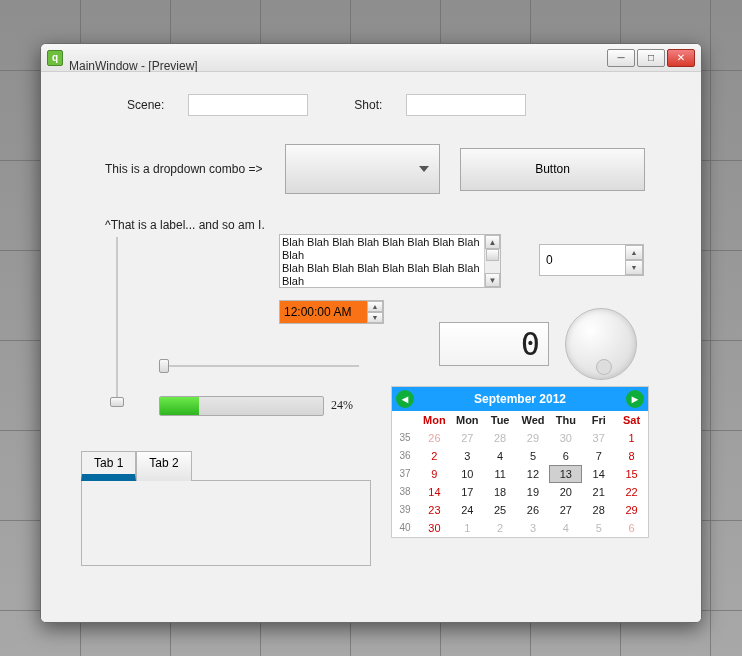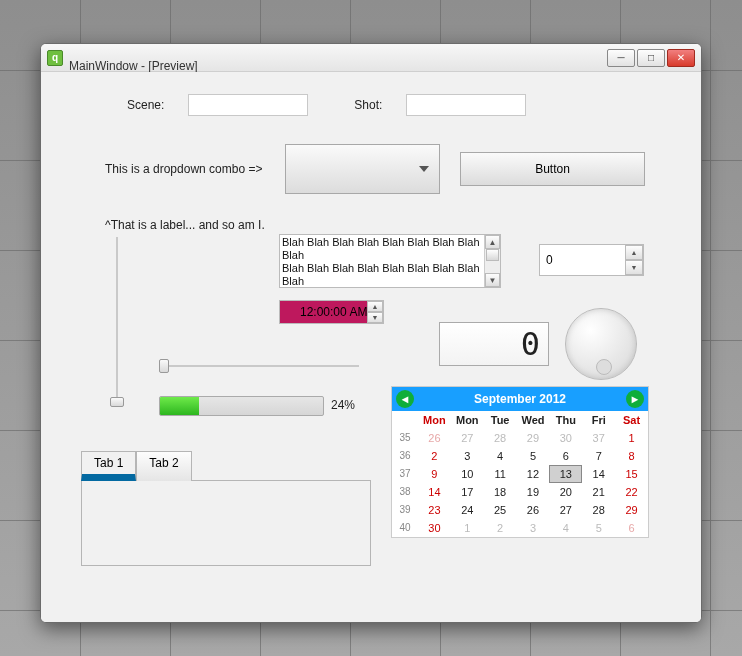--- a/index.html
+++ b/index.html
@@ -103,21 +103,21 @@
   .combo::after {
     content:'';
     position:absolute;
     right:10px; top:50%;
     transform: translateY(-50%);
     border-left:5px solid transparent;
     border-right:5px solid transparent;
     border-top:6px solid #555;
   }
   .bigbtn {
-    width:185px; height:34px;
+    width:185px; height:43px;
     border:1px solid #a8a8a8;
     background: linear-gradient(#fafafa,#dcdcdc);
     display:flex;align-items:center;justify-content:center;
   }
   
   .row3 { position:absolute; top:146px; left:64px; }
   
   .listbox {
     position:absolute; top:162px; left:238px;
     width:222px; height:54px;
@@ -151,22 +151,22 @@
     display:flex; flex-direction:column;
   }
   .spin-arrows div {
     flex:1; border:1px solid #bbb; background:linear-gradient(#fdfdfd,#e0e0e0);
     display:flex;align-items:center;justify-content:center;font-size:7px;color:#555;
   }
   
   .timebox {
     position:absolute; top:228px; left:238px;
     width:105px; height:24px;
-    border:1px solid #bbb; background:#be185d;
-    display:flex; align-items:center; padding-left:20px;
+    border:1px solid #bbb; background:#f97316;
+    display:flex; align-items:center; padding-left:4px;
   }
   .timebox .spin-arrows { width:16px; }
   
   .vslider {
     position:absolute; left:68px; top:165px; width:16px; height:170px;
   }
   .vslider .track {
     position:absolute; left:7px; top:0; width:2px; height:100%;
     background:#c9c9c9;
   }
@@ -221,21 +221,21 @@
     background:linear-gradient(#e6e6e6,#d6d6d6);
     border-radius:2px;
     overflow:hidden;
   }
   .progress .fill {
     height:100%;
     background:linear-gradient(#6eea4a,#2db61f);
     width:24%;
   }
   .progress-label {
-    position:absolute; left:290px; top:326px; font-size:12px;
+    position:absolute; left:290px; top:326px; font-size:12px;font-family:Liberation Serif, serif;
   }
   
   .tabwidget {
     position:absolute; left:40px; top:378px;
     width:290px; height:110px;
   }
   .tabs { display:flex; }
   .tab {
     padding:4px 12px;
     border:1px solid #b5b5b5;

